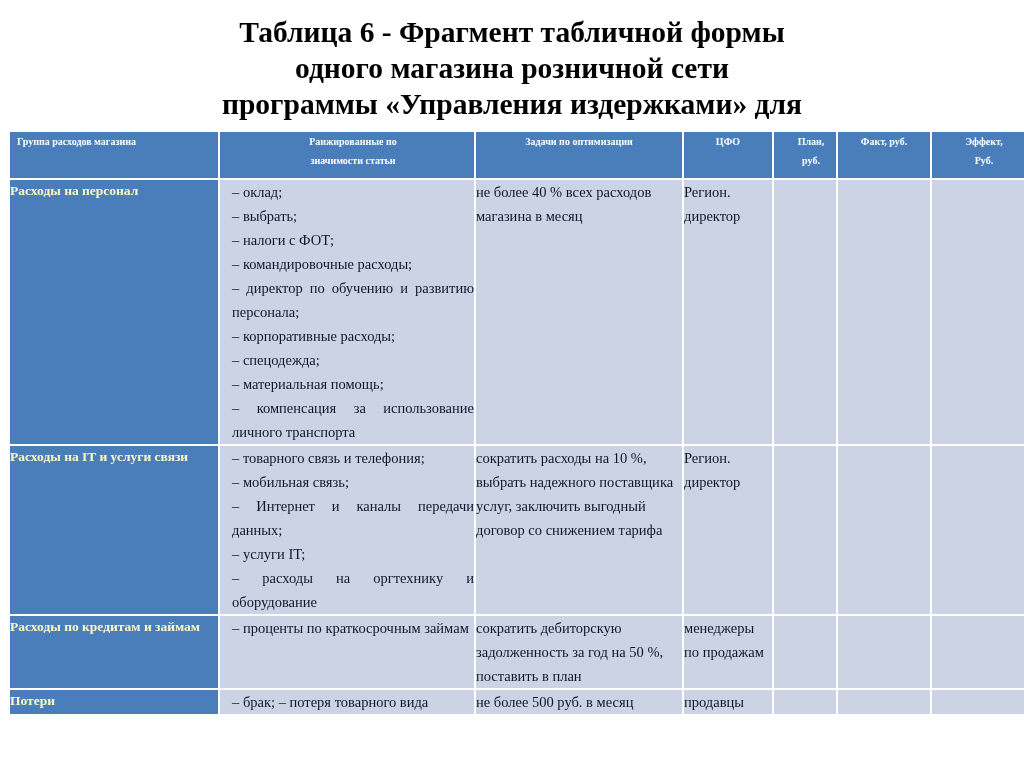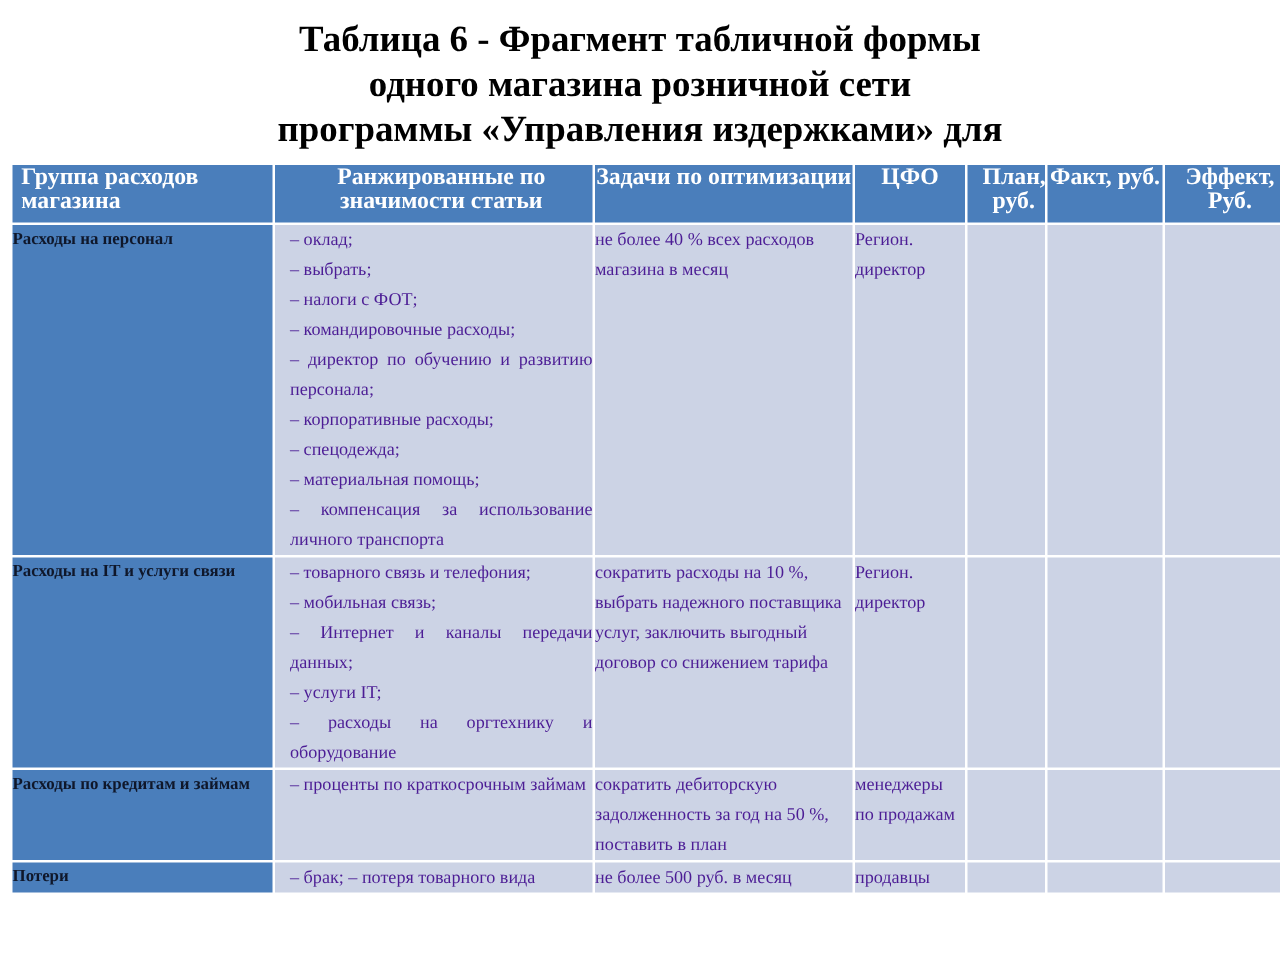--- a/index.html
+++ b/index.html
@@ -57,49 +57,49 @@
     vertical-align: top;
     padding: 0;
     margin: 0;
   }
 
   
   thead th {
     background: #4a7ebb;
     color: #ffffff;
     font-weight: bold;
-    font-size: 19px;
+    font-size: 10px;
     line-height: 19px;
     text-align: center;
     padding: 6px 4px 8px 4px;
     height: 46px;
     box-sizing: border-box;
   }
   thead th.hdr-left {
     text-align: left;
     padding-left: 7px;
   }
 
   
   td.group-cell {
     background: #4a7ebb;
-    color: #0f172a;
+    color: #fef9c3;
     font-weight: bold;
     font-size: 13.5px;
     line-height: 21px;
     padding: 5px 6px 5px 7px;
     text-align: justify;
     text-align-last: left;
     box-sizing: border-box;
   }
 
   
   td.body-cell {
     background: #ccd3e5;
-    color: #4c1d95;
+    color: #0f172a;
     font-size: 14.5px;
     line-height: 24px;
     padding: 4px 6px 4px 7px;
     box-sizing: border-box;
   }
   td.body-cell.justified {
     text-align: justify;
     text-align-last: left;
   }
   td.body-cell.empty-cell {

